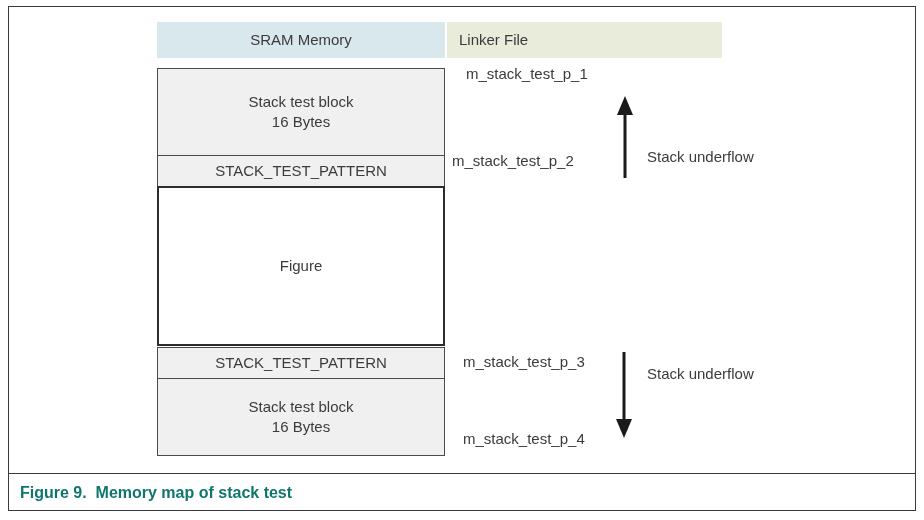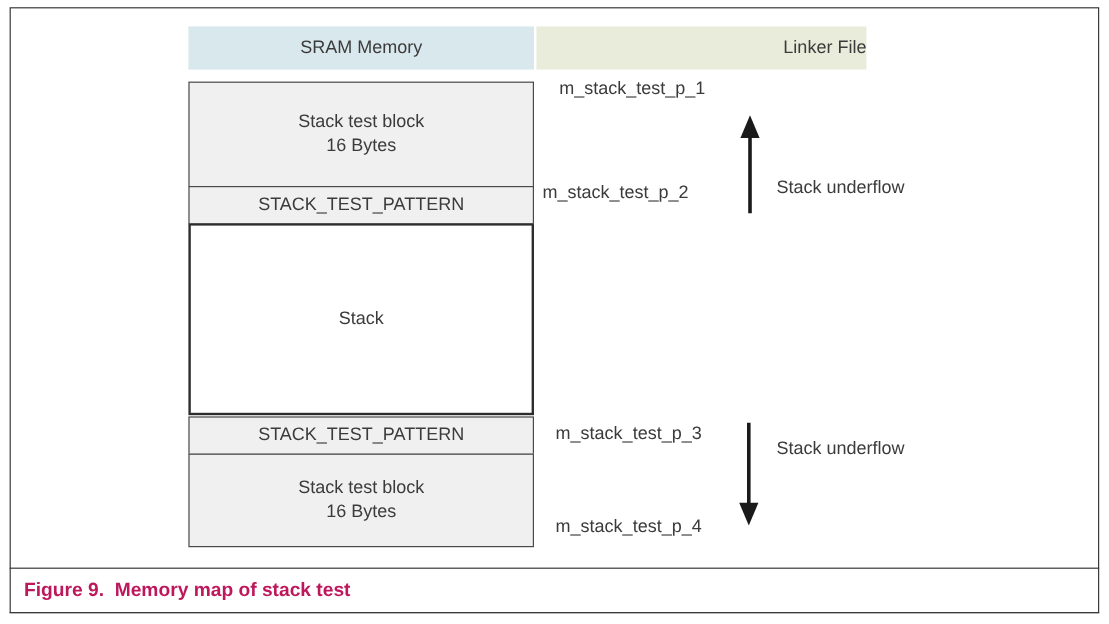--- a/index.html
+++ b/index.html
@@ -46,21 +46,21 @@
     top: 22px;
     width: 288px;
     background: #d9e8ed;
     text-align: center;
   }
   #hdr-linker {
     left: 447px;
     top: 22px;
     width: 275px;
     background: #e9ecdb;
-    text-align: right;
+    text-align: left;
     padding-left: 12px;
   }
 
   
   .mem-block {
     position: absolute;
     left: 157px;
     width: 288px;
     box-sizing: border-box;
     border: 1px solid #4a4a4a;
@@ -124,21 +124,21 @@
     width: 908px;
     height: 1px;
     background: #3a3a3a;
   }
   #caption {
     position: absolute;
     left: 20px;
     top: 484px;
     font-size: 16px;
     font-weight: bold;
-    color: #be185d;
+    color: #0f766e;
     white-space: pre;
   }
   #caption-rule-bottom {
     position: absolute;
     left: 8px;
     top: 510px;
     width: 908px;
     height: 1px;
     background: #3a3a3a;
   }
@@ -157,21 +157,21 @@
   <div class="mem-block" id="blk-top-test">
     <span class="mem-line">Stack test block</span>
     <span class="mem-line">16 Bytes</span>
   </div>
 
   <div class="mem-block" id="blk-top-pat">
     <span class="mem-line">STACK_TEST_PATTERN</span>
   </div>
 
   <div class="mem-block" id="blk-stack">
-    <span class="mem-line">Stack</span>
+    <span class="mem-line">Figure</span>
   </div>
 
   <div class="mem-block" id="blk-bot-pat">
     <span class="mem-line">STACK_TEST_PATTERN</span>
   </div>
 
   <div class="mem-block" id="blk-bot-test">
     <span class="mem-line">Stack test block</span>
     <span class="mem-line">16 Bytes</span>
   </div>

